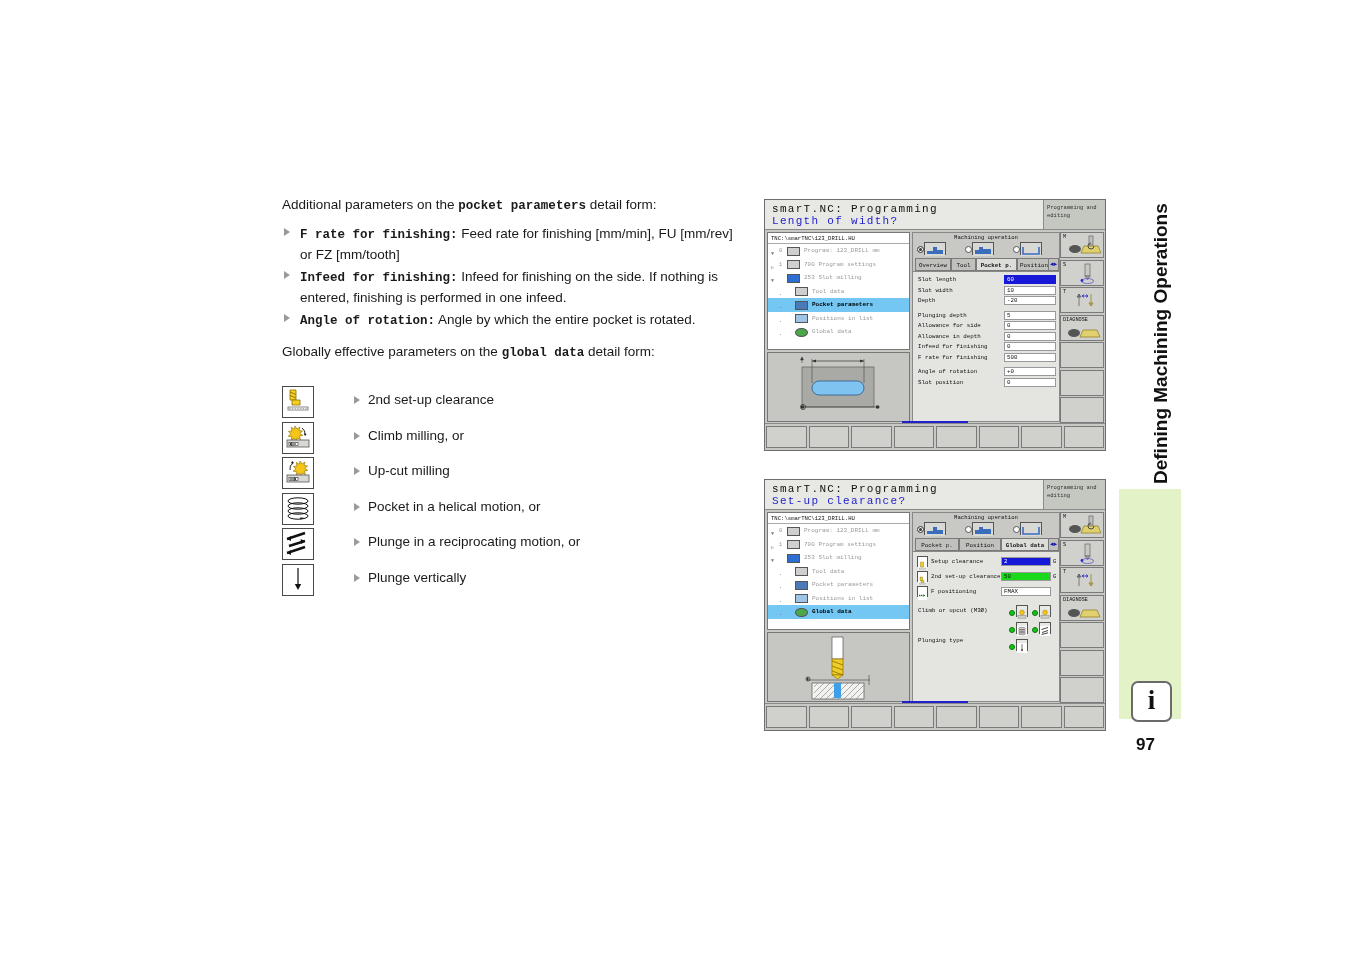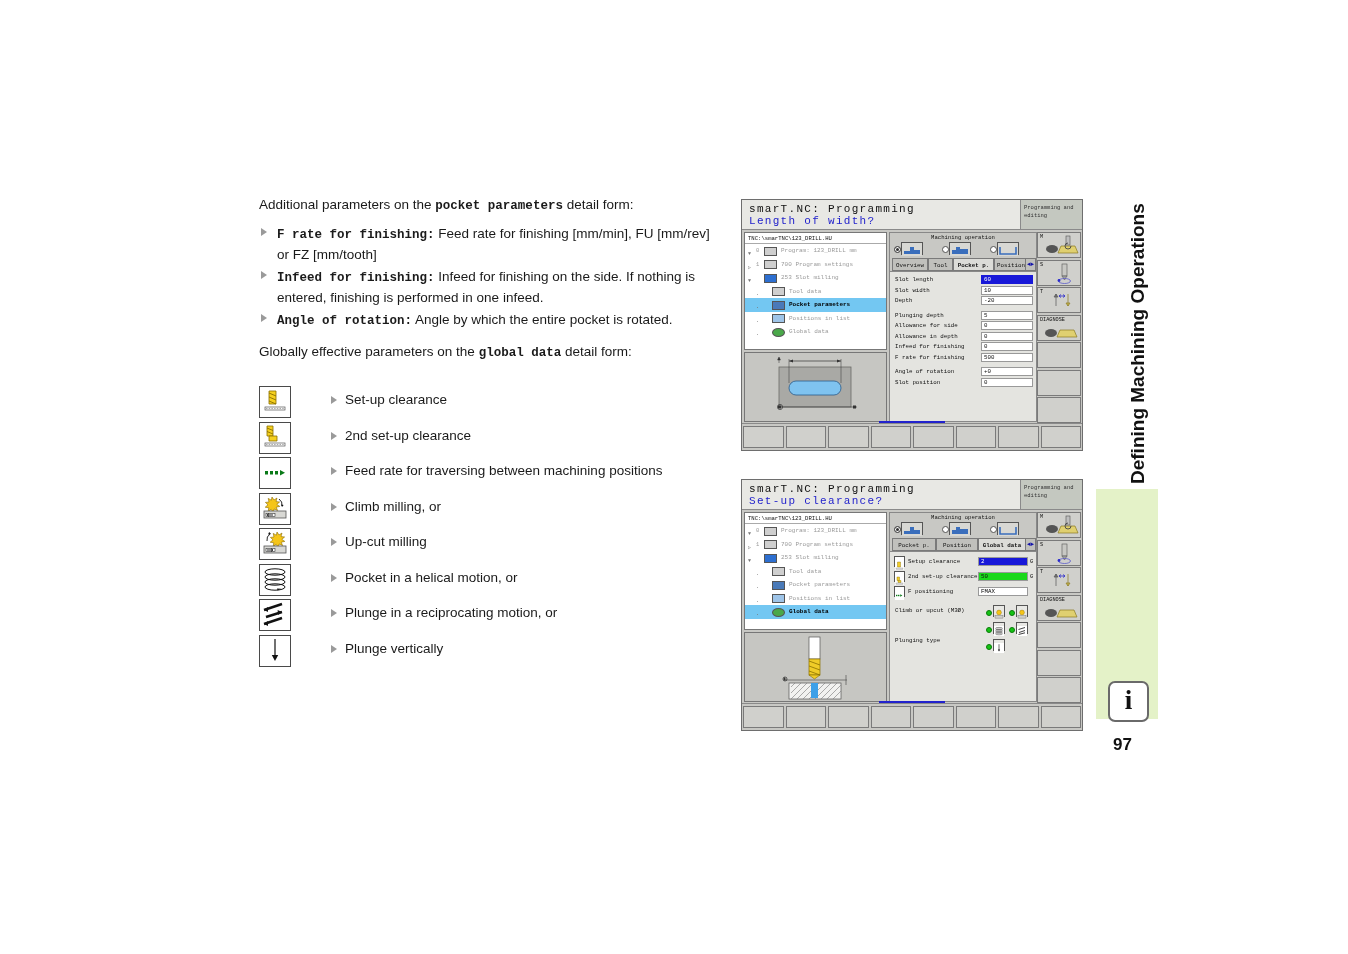--- a/index.html
+++ b/index.html
@@ -1,21 +1,21 @@
 <!DOCTYPE html>
 <html><head>
 <meta charset="utf-8">
 <style>
   html,body{margin:0;padding:0;}
   body{
     width:1348px;height:954px;background:#ffffff;
     font-family:"Liberation Sans",sans-serif;
     overflow:hidden;position:relative;
   }
-  .page{position:absolute;inset:0;}
+  .page{position:absolute;inset:0;margin-left:23px;}
 
   
   .textcol{position:absolute;left:259px;top:195px;width:462px;}
   .para{font-size:13.5px;color:#1a1a1a;line-height:1.45;margin:0 0 9px 0;}
   .mono{font-family:"Liberation Mono",monospace;font-weight:bold;font-size:12.5px;}
   ul.blist{list-style:none;margin:0;padding:0;}
   ul.blist li{position:relative;padding-left:18px;font-size:13.5px;color:#1a1a1a;
     line-height:1.42;margin-bottom:3px;}
   ul.blist li .tri{position:absolute;left:2px;top:4px;width:0;height:0;
     border-left:6px solid #9a9a9a;border-top:4px solid transparent;border-bottom:4px solid transparent;}
@@ -145,56 +145,34 @@
       <li><span class="tri"></span><span class="mono">F rate for finishing:</span><span> Feed rate for finishing [mm/min], FU [mm/rev] or FZ [mm/tooth]</span></li>
       <li><span class="tri"></span><span class="mono">Infeed for finishing:</span><span> Infeed for finishing on the side. If nothing is entered, finishing is performed in one infeed.</span></li>
       <li><span class="tri"></span><span class="mono">Angle of rotation:</span><span> Angle by which the entire pocket is rotated.</span></li>
     </ul>
 
     <p class="para2"><span>Globally effective parameters on the </span><span class="mono">global data</span><span> detail form:</span></p>
   </div>
 
   <div class="iconlist">
 
-    <div class="ilrow">
-      <div class="ibox">
-        <svg width="30" height="30" viewBox="0 0 30 30">
-          <path d="M9 4 h7 v13 h-7 z" fill="#f5d020" stroke="#8a7000" stroke-width="0.8"></path>
-          <path d="M9 6 l7 3 M9 10 l7 3 M9 14 l7 3" stroke="#8a7000" stroke-width="0.9" fill="none"></path>
-          <rect x="5" y="20" width="20" height="3" fill="#ffffff" stroke="#555" stroke-width="0.7"></rect>
-          <path d="M6 21.5 h18" stroke="#555" stroke-width="0.5" stroke-dasharray="1.5,1.2"></path>
-        </svg>
-      </div>
-      <div class="ilabel"><span class="tri"></span><span>Set-up clearance</span></div>
-    </div>
 
     <div class="ilrow">
       <div class="ibox">
         <svg width="30" height="30" viewBox="0 0 30 30">
           <path d="M7 3 h6 v10 h-6 z" fill="#f5d020" stroke="#8a7000" stroke-width="0.8"></path>
           <path d="M7 5 l6 2.5 M7 8.5 l6 2.5" stroke="#8a7000" stroke-width="0.9" fill="none"></path>
           <path d="M9 13 h8 v5 h-8 z" fill="#f5d020" stroke="#8a7000" stroke-width="0.8"></path>
           <rect x="5" y="20" width="20" height="3" fill="#ffffff" stroke="#555" stroke-width="0.7"></rect>
           <path d="M6 21.5 h18" stroke="#555" stroke-width="0.5" stroke-dasharray="1.5,1.2"></path>
         </svg>
       </div>
       <div class="ilabel"><span class="tri"></span><span>2nd set-up clearance</span></div>
     </div>
 
-    <div class="ilrow">
-      <div class="ibox">
-        <svg width="30" height="30" viewBox="0 0 30 30">
-          <rect x="5" y="13" width="3" height="3.5" fill="#0a7a18"></rect>
-          <rect x="10" y="13" width="3" height="3.5" fill="#0a7a18"></rect>
-          <rect x="15" y="13" width="3" height="3.5" fill="#0a7a18"></rect>
-          <path d="M20 12 l5 2.8 l-5 2.8 z" fill="#0a7a18"></path>
-        </svg>
-      </div>
-      <div class="ilabel"><span class="tri"></span><span>Feed rate for traversing between machining positions</span></div>
-    </div>
 
     <div class="ilrow">
       <div class="ibox">
         <svg width="30" height="30" viewBox="0 0 30 30">
           <path d="M12 3 l2 3 l3-2 l-1 3.6 l3.6 0.4 l-2.8 2.4 l3 2 l-3.6 0.8 l1.4 3.4 l-3.4-1.6 l-1 3.6 l-2-3.2 l-3 2.2 l0.6-3.8 l-3.6-0.6 l2.8-2.4 l-2.6-2.4 l3.6-0.4 l-0.8-3.6 l3.2 1.8 z" fill="#f5c518" stroke="#8a6a00" stroke-width="0.6"></path>
           <rect x="4" y="17" width="22" height="7" fill="#d8d8d4" stroke="#555" stroke-width="0.8"></rect>
           <rect x="6" y="19.5" width="9" height="3" fill="#fff" stroke="#333" stroke-width="0.6"></rect>
           <path d="M13 21 l-5 0 M9 19.6 l-2 1.4 l2 1.4" fill="none" stroke="#111" stroke-width="0.9"></path>
           <path d="M19 5 a7 7 0 0 1 3 7" fill="none" stroke="#111" stroke-width="0.9"></path>
           <path d="M21 10.5 l1 2.6 l1.6-2 z" fill="#111"></path>

